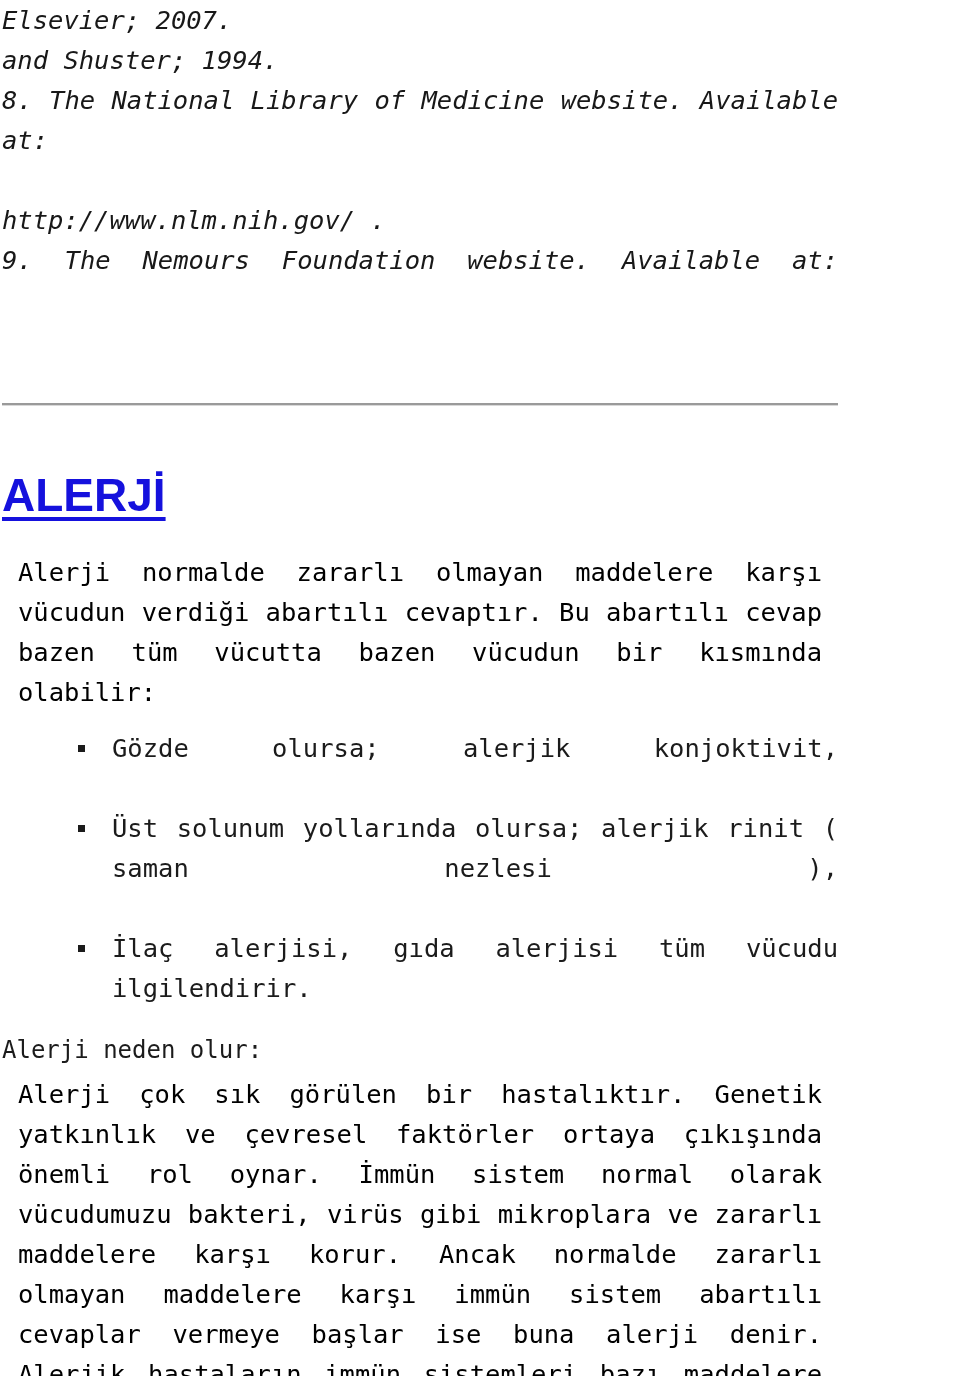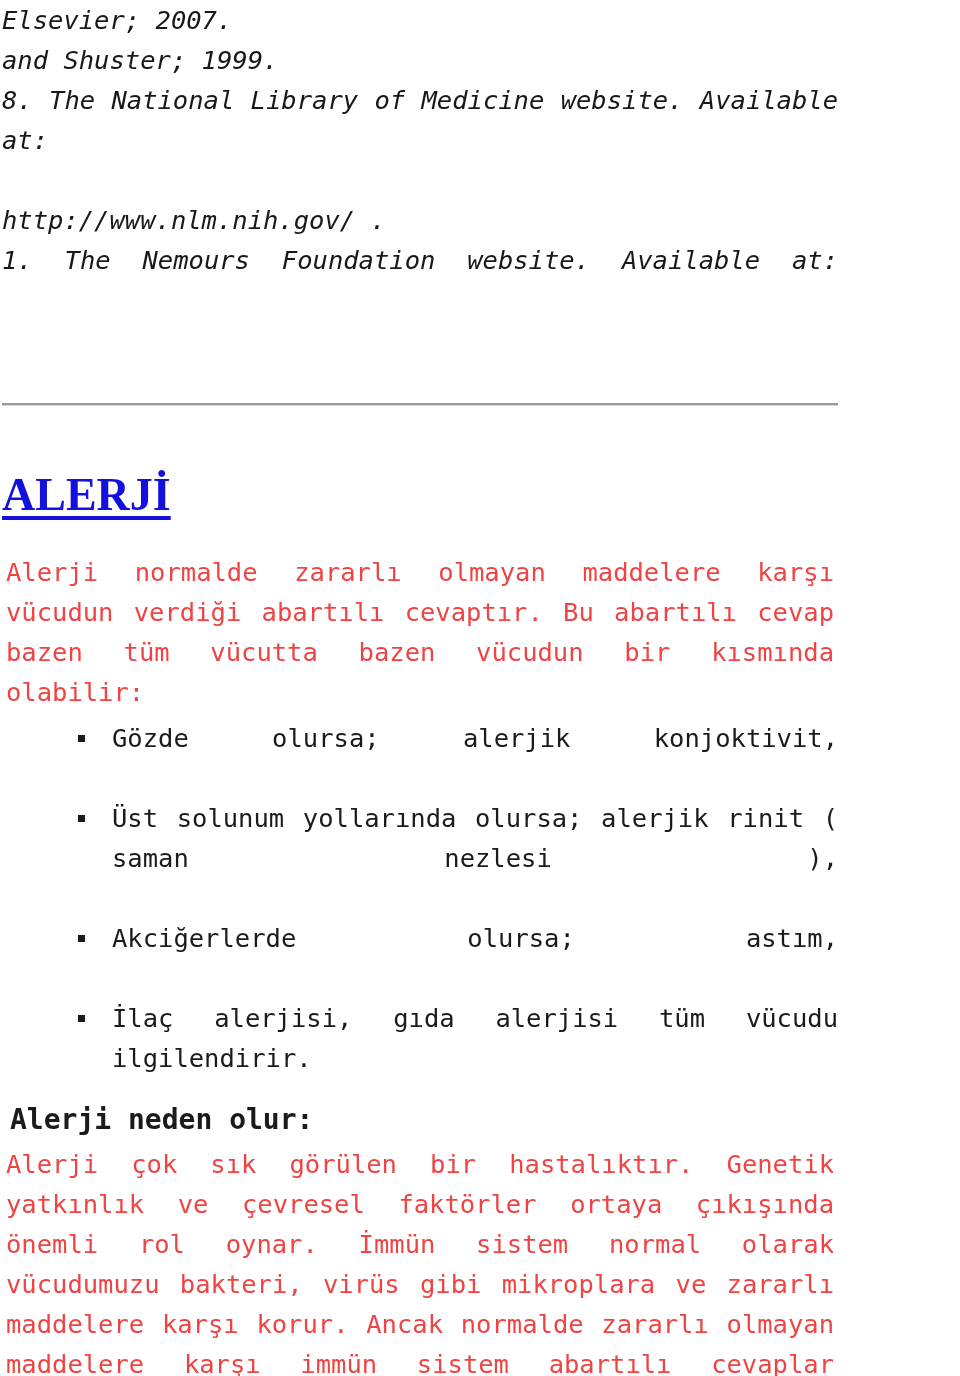--- a/index.html
+++ b/index.html
@@ -67,42 +67,42 @@
     border-bottom: 1px solid #d8d8d8;
   }
 
   
   .title-wrap {
     height: 110px;
     display: flex;
     align-items: flex-end;
   }
   .doc-title {
-    font-family: Liberation Serif, serif;
+    font-family: Liberation Sans, sans-serif;
     font-size: 46px;
     font-weight: bold;
     line-height: 1;
     color: #1511dd;
     text-decoration: underline;
     text-decoration-thickness: 4px;
     text-underline-offset: 6px;
     letter-spacing: 0px;
     margin: 0 0 16px 0;
     display: inline-block;
   }
 
   
   .para {
     font-family: "DejaVu Sans Mono", "Liberation Mono", monospace;
     font-size: 25.5px;
     line-height: 40px;
     text-align: justify;
     text-justify: inter-word;
-    color: #ef4444;
-    margin: 4px;
+    color: #000000;
+    margin: 16px;
   }
   .para-intro { margin-top: 18px; }
 
   
   ul.symptoms {
     margin: 6px 0 6px 0;
     padding: 0 0 0 0;
     list-style: none;
   }
   ul.symptoms > li {
@@ -124,43 +124,43 @@
   }
   ul.symptoms > li.just .txt::after {
     content: "";
     display: inline-block;
     width: 100%;
   }
 
   
   .subhead {
     font-family: "DejaVu Sans Mono", "Liberation Mono", monospace;
-    font-size: 28px;
-    font-weight: bold;
+    font-size: 24px;
+    font-weight: normal;
     line-height: 40px;
     color: #1b1b1b;
-    margin: 22px 0 4px 8px;
+    margin: 22px 0 4px 0;
   }
 
   
   .para-body {
     margin-top: 2px;
   }
 </style>
 </head>
 <body>
 
 <div class="page">
 
   <div class="refs">
     <p class="ref-line nojust">Elsevier; 2007.</p>
-    <p class="ref-line nojust">and Shuster; 1999.</p>
+    <p class="ref-line nojust">and Shuster; 1994.</p>
     <p class="ref-line just">8. The National Library of Medicine website. Available at:</p>
     <p class="ref-line nojust">http://www.nlm.nih.gov/ .</p>
-    <p class="ref-line just">1. The Nemours Foundation website. Available at:</p>
+    <p class="ref-line just">9. The Nemours Foundation website. Available at:</p>
   </div>
 
   <div class="divider-wrap">
     <hr class="divider">
   </div>
 
   <div class="title-wrap">
     <h1 class="doc-title">ALERJİ</h1>
   </div>
 
@@ -168,24 +168,20 @@
 
   <ul class="symptoms">
     <li class="just">
       <span class="bullet"></span>
       <span class="txt">Gözde olursa; alerjik konjoktivit,</span>
     </li>
     <li class="just">
       <span class="bullet"></span>
       <span class="txt">Üst solunum yollarında olursa; alerjik rinit ( saman nezlesi ),</span>
     </li>
-    <li class="just">
-      <span class="bullet"></span>
-      <span class="txt">Akciğerlerde olursa; astım,</span>
-    </li>
     <li>
       <span class="bullet"></span>
       <span class="txt">İlaç alerjisi, gıda alerjisi tüm vücudu ilgilendirir.</span>
     </li>
   </ul>
 
   <h2 class="subhead">Alerji neden olur:</h2>
 
   <p class="para para-body">Alerji çok sık görülen bir hastalıktır. Genetik yatkınlık ve çevresel faktörler ortaya çıkışında önemli rol oynar. İmmün sistem normal olarak vücudumuzu bakteri, virüs gibi mikroplara ve zararlı maddelere karşı korur. Ancak normalde zararlı olmayan maddelere karşı immün sistem abartılı cevaplar vermeye başlar ise buna alerji denir. Alerjik hastaların immün sistemleri bazı maddelere karşı aşırı hassastır. Bu maddelerle karşılaşınca immün sistem kontrolden çıkar ve kaşıntı, kızarıklık, şişme, spazm, göz yaşarması, burun akıntısı gibi</p>
 

